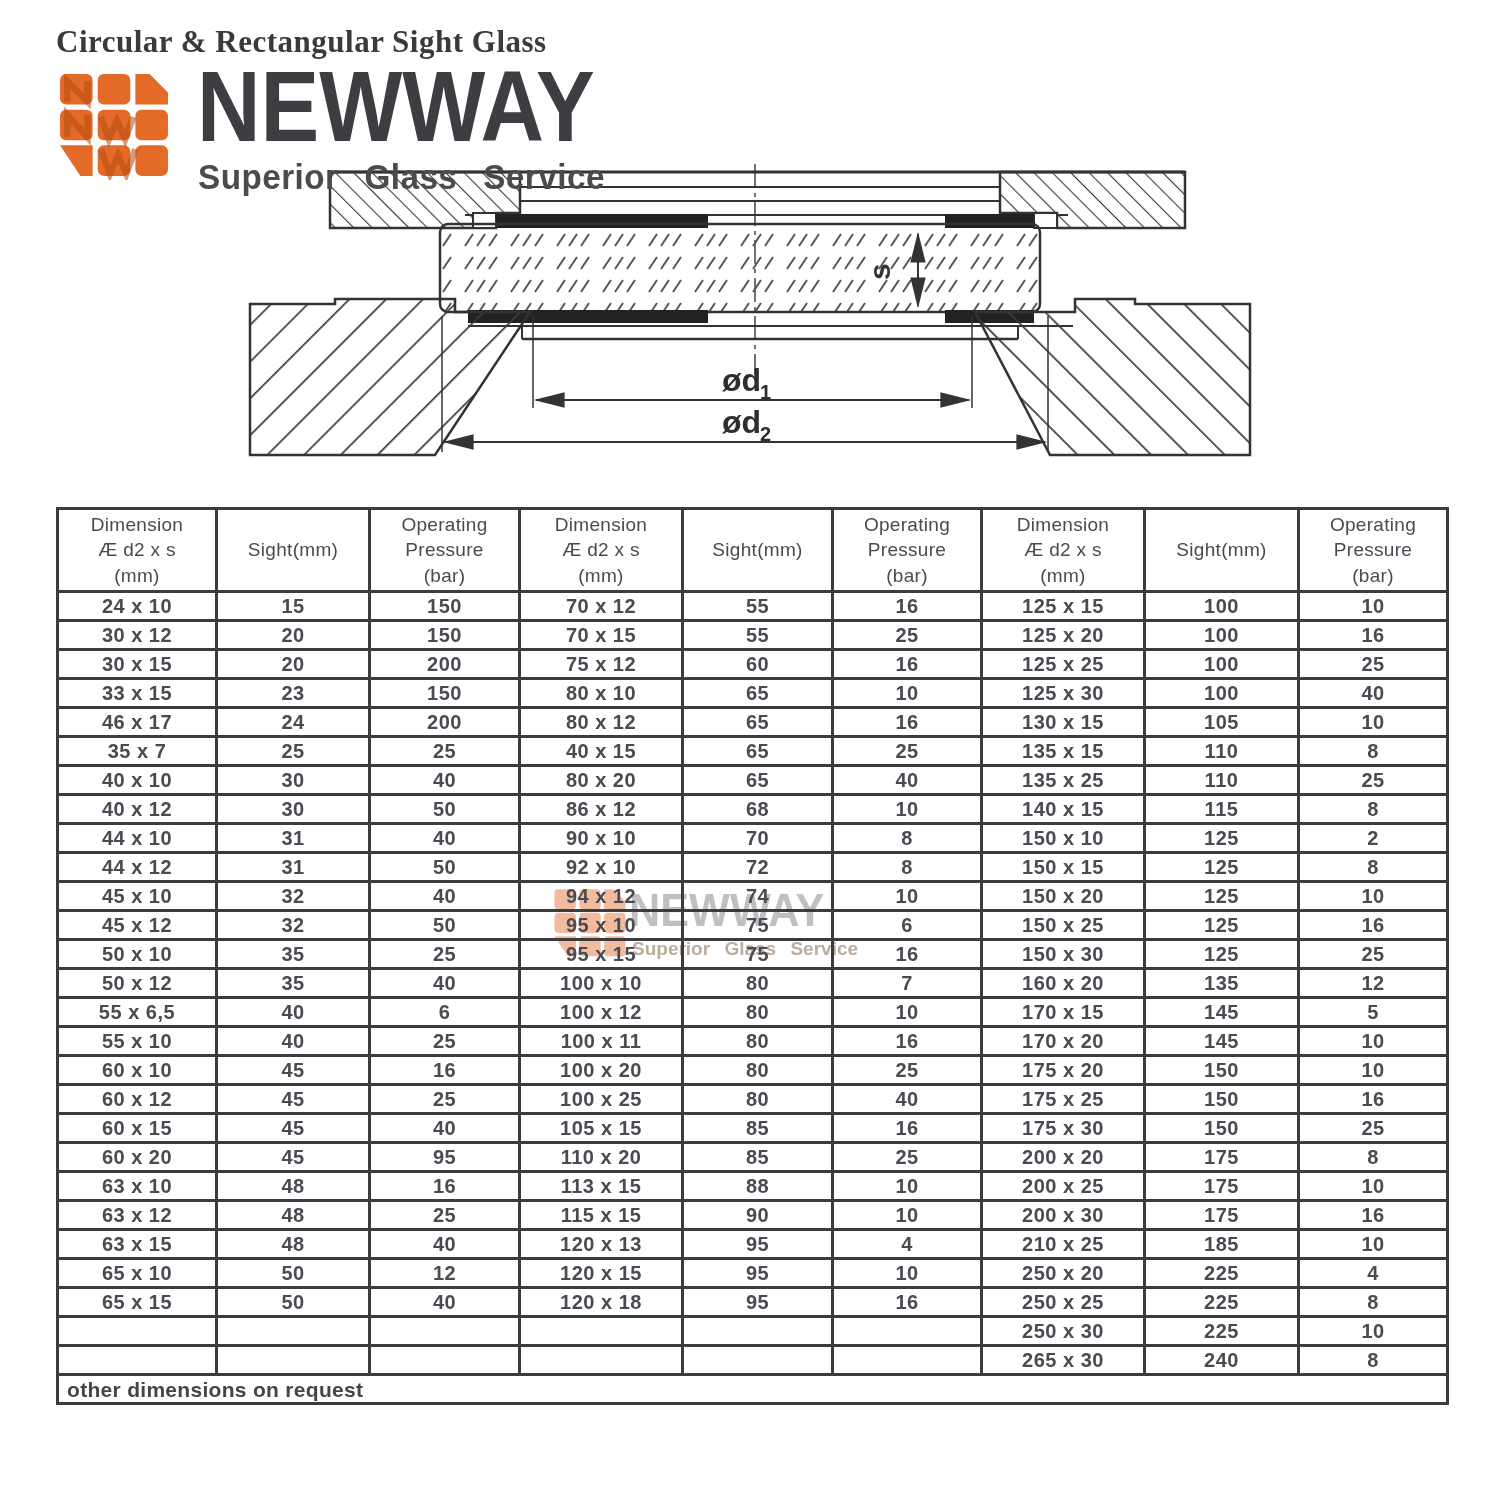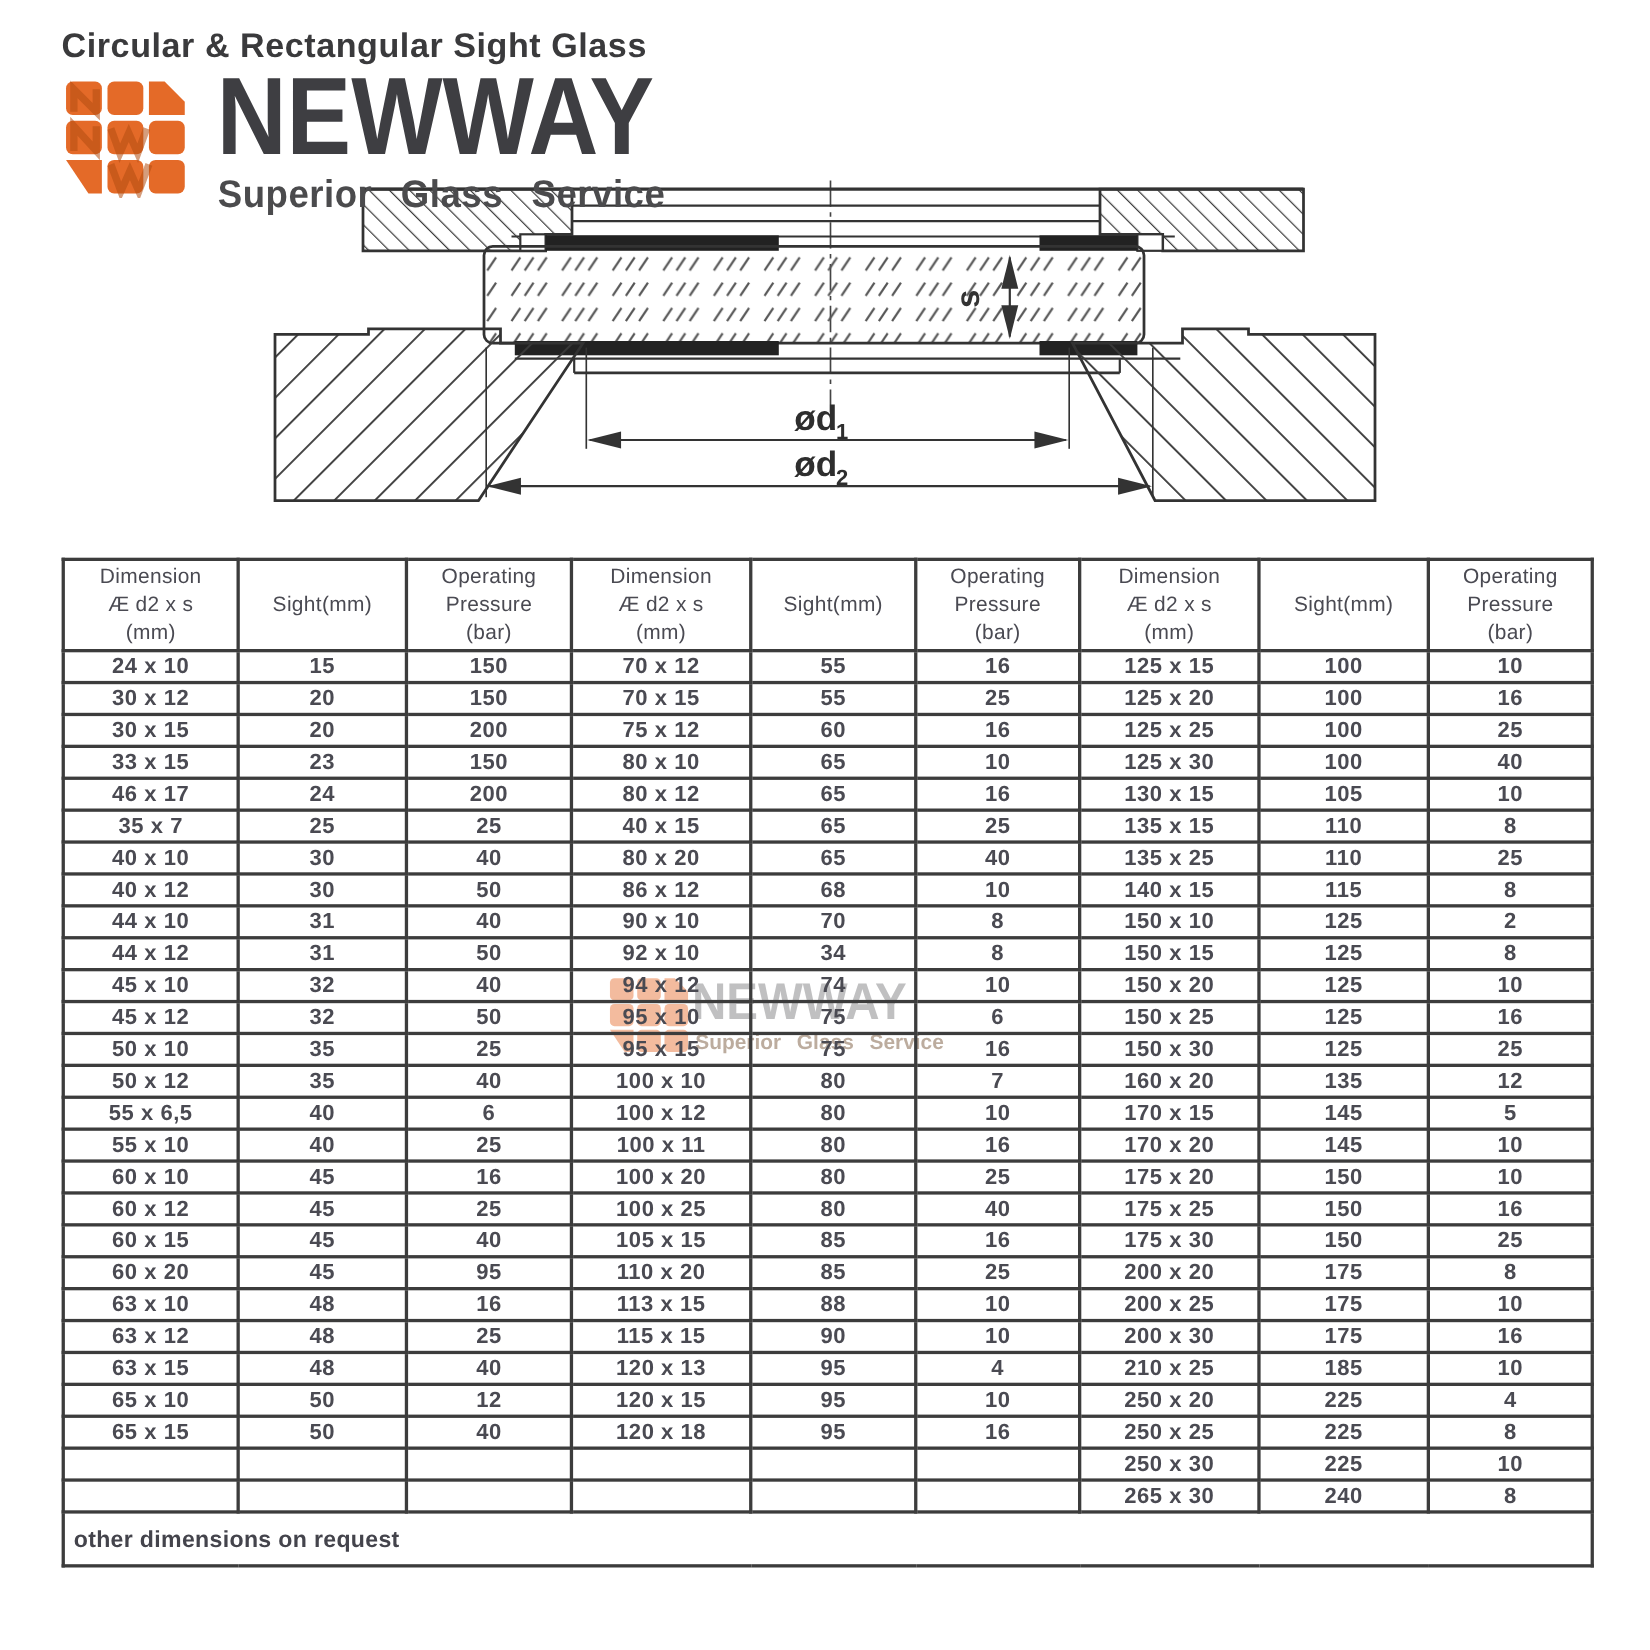--- a/index.html
+++ b/index.html
@@ -2,21 +2,21 @@
 <html><head>
 <meta charset="utf-8">
 <style>
   html,body{margin:0;padding:0;}
   body{
     width:1500px;height:1500px;position:relative;background:#ffffff;
     font-family:"Liberation Sans", sans-serif;overflow:hidden;
   }
   .page-title{
     position:absolute;left:56px;top:24px;font-size:31px;font-weight:bold;
-    color:#3a3a3c;letter-spacing:.5px;z-index:5;
+    color:#3a3a3c;letter-spacing:.5px;z-index:5;font-family:Liberation Serif, serif;
   }
   .logo-grid{position:absolute;left:58px;top:72px;z-index:5;}
   .wordmark{
     position:absolute;left:197px;top:56px;font-size:100px;font-weight:bold;
     color:#3e3e42;line-height:1;letter-spacing:0px;
     transform:scaleX(.88);transform-origin:left top;z-index:5;white-space:nowrap;
   }
   .tagline{
     position:absolute;left:198px;top:158px;font-size:35px;font-weight:bold;
     color:#4b4b4d;word-spacing:17px;letter-spacing:.5px;line-height:1.1;
@@ -46,21 +46,21 @@
     color:#4a4a52;overflow:hidden;
   }
   .spec-table th{
     height:80px;font-size:19px;font-weight:400;line-height:1.32;
     white-space:pre-line;vertical-align:middle;letter-spacing:.3px;
   }
   .spec-table td{
     height:26px;font-size:20px;font-weight:700;letter-spacing:.5px;line-height:1;
   }
   .spec-table .foot-cell{
-    text-align:left;font-size:21px;padding:10px 8px;height:26px;letter-spacing:.3px;
+    text-align:left;font-size:21px;padding:0 8px;height:26px;letter-spacing:.3px;
     color:#44444c;
   }
 </style>
 </head>
 <body>
 
 <div class="page-title">Circular &amp; Rectangular Sight Glass</div>
 
 <svg class="logo-grid" width="112" height="108" viewBox="0 0 110 106">
   <g fill="#e46a28">
@@ -305,21 +305,21 @@
         <td>8</td>
         <td>150 x 10</td>
         <td>125</td>
         <td>2</td>
       </tr>
       <tr>
         <td>44 x 12</td>
         <td>31</td>
         <td>50</td>
         <td>92 x 10</td>
-        <td>34</td>
+        <td>72</td>
         <td>8</td>
         <td>150 x 15</td>
         <td>125</td>
         <td>8</td>
       </tr>
       <tr>
         <td>45 x 10</td>
         <td>32</td>
         <td>40</td>
         <td>94 x 12</td>

